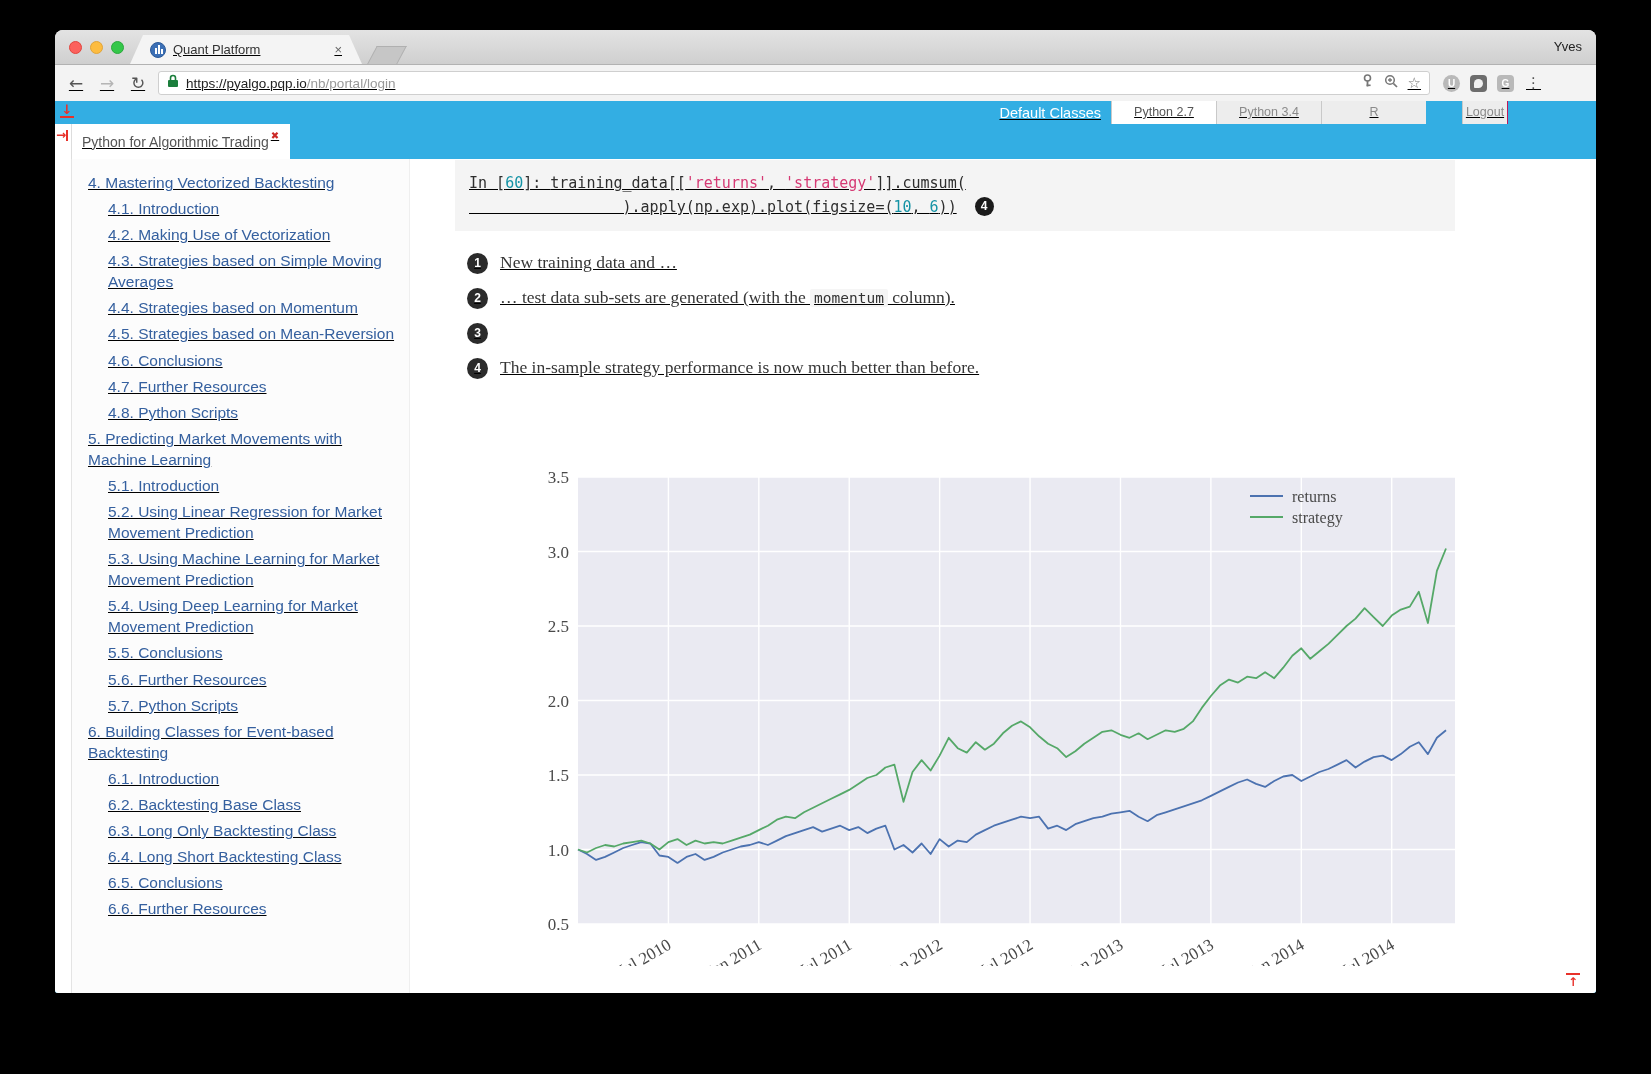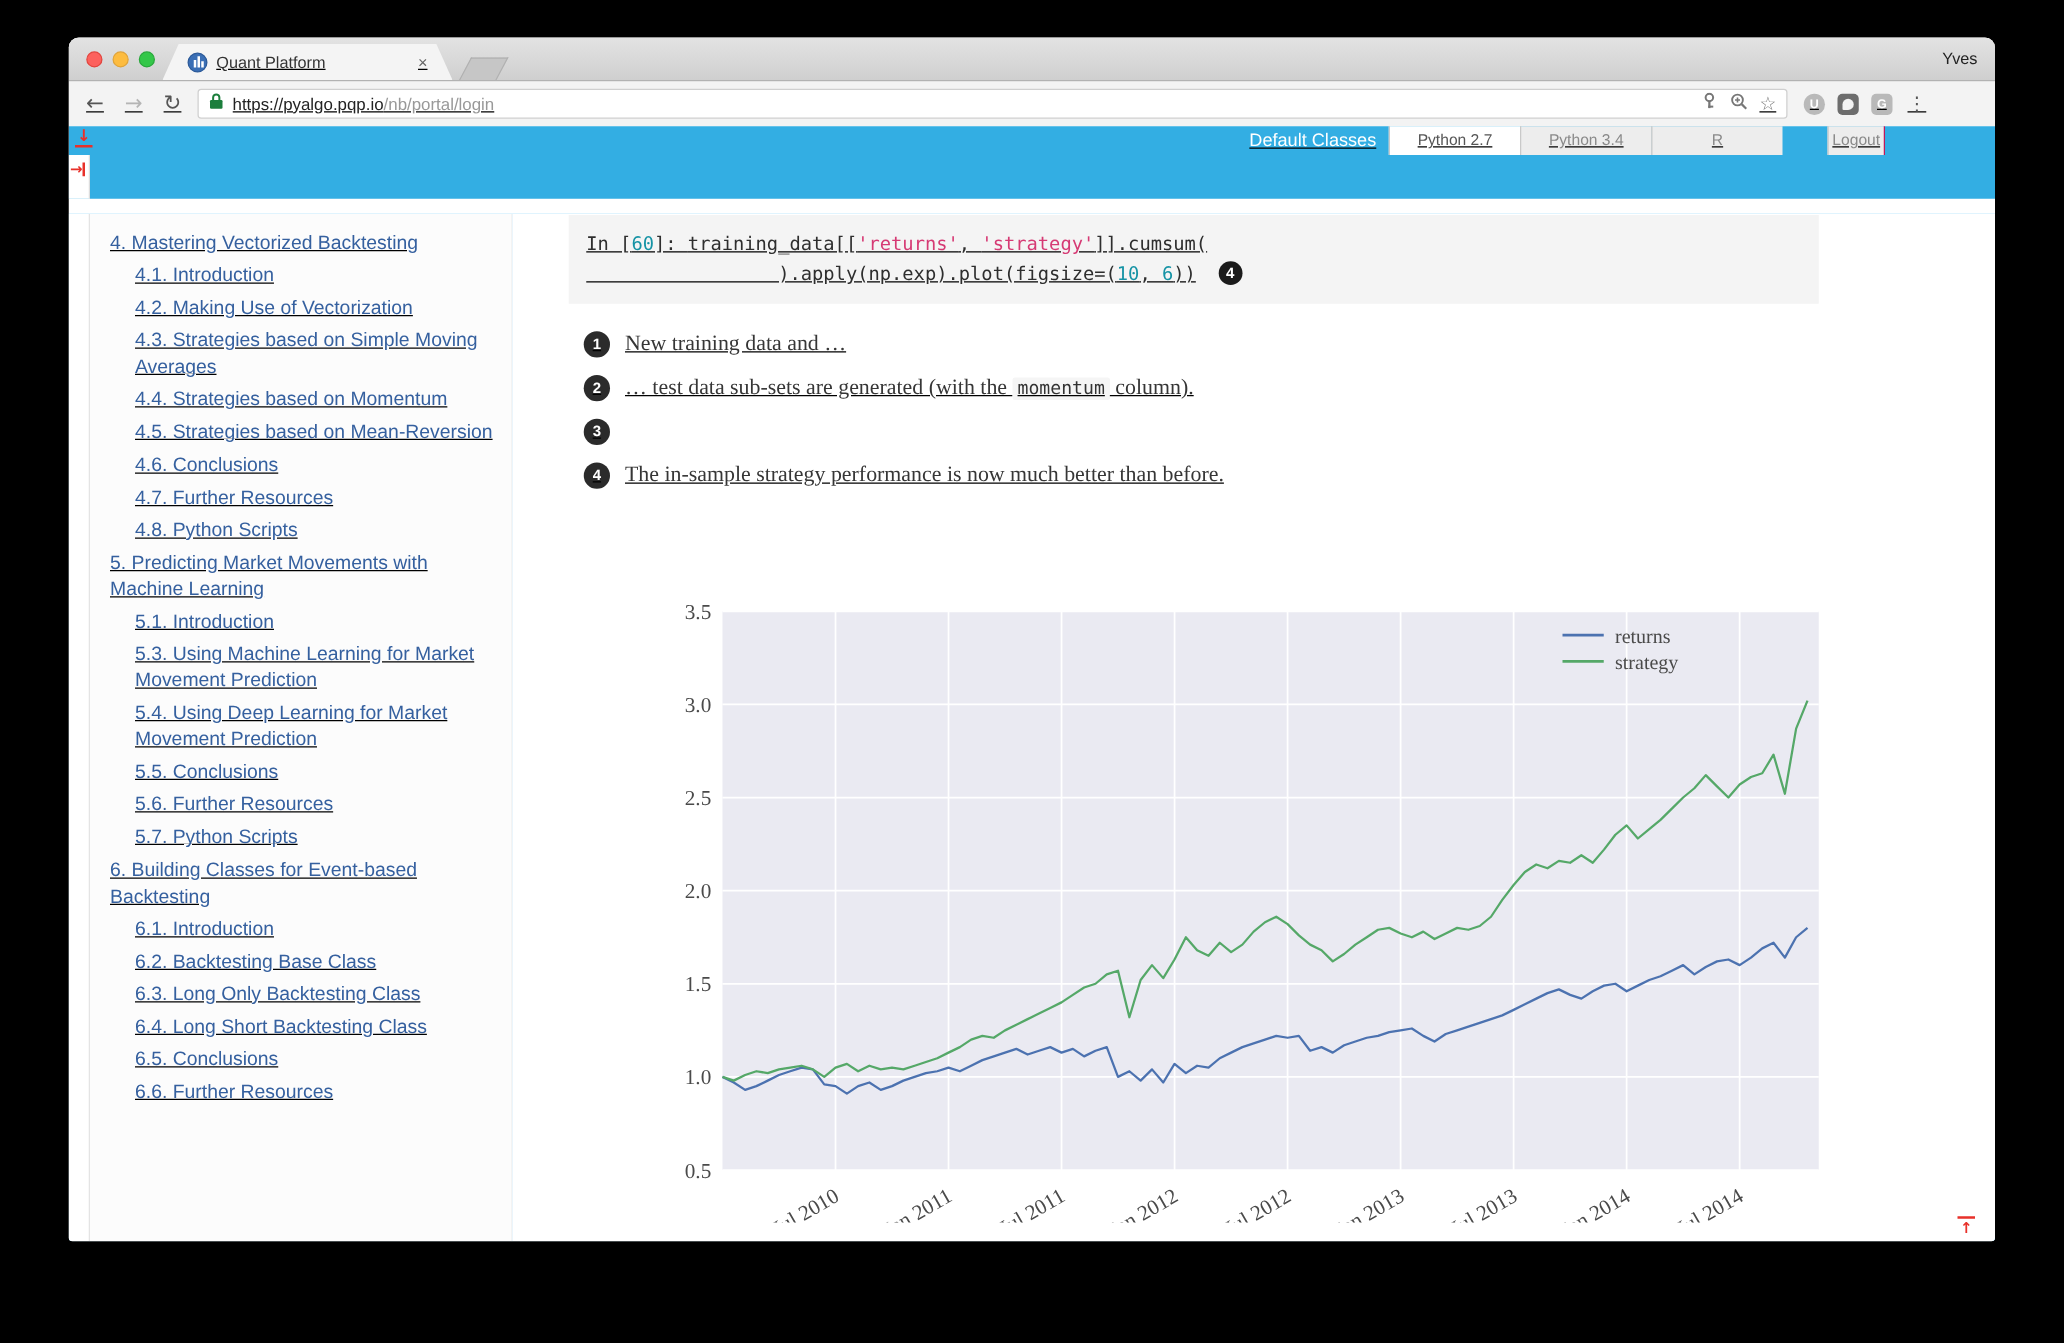--- a/index.html
+++ b/index.html
@@ -60,21 +60,21 @@
   
   .tabstrip{height:35px;background:#33aee3;display:flex;flex:none;}
   .strip-cell{width:17px;background:#fff;border-right:1px solid #ddd;position:relative;}
   .collapse-icon{position:absolute;left:1px;top:4px;color:#e8312a;font-weight:bold;display:flex;align-items:center;}
   .collapse-icon .arrow{font-family:"DejaVu Sans",sans-serif;font-size:12px;}
   .collapse-icon .bar{width:2px;height:11px;background:#e8312a;}
   .nbtab{width:218px;background:#fff;display:flex;align-items:center;padding:0 10px;}
   .nbtab-title{font-size:14px;color:#555;}
   .nbtab-close{color:#cc2a27;font-size:10px;font-weight:bold;position:relative;top:-6px;margin-left:2px;font-family:"DejaVu Sans",sans-serif;}
   
-  .content{flex:1;display:flex;overflow:hidden;position:relative;background:#7dd3fc;margin-top:12px;}
+  .content{flex:1;display:flex;overflow:hidden;position:relative;background:#0ea5e9;}
   .strip-col{width:17px;background:#fff;border-right:1px solid #e4e4e4;flex:none;}
   .sidebar{width:338px;background:#fcfcfc;border-right:1px solid #efefef;flex:none;overflow:hidden;padding:13px 6px 0 16px;}
   .toc{list-style:none;margin:0;padding:0;}
   .toc li{color:#35609f;font-size:15.5px;line-height:1.36;margin-bottom:5px;cursor:pointer;}
   .toc li.lvl2{padding-left:20px;}
   .main{flex:1;background:#fff;position:relative;overflow:hidden;}
   
   .code-cell{margin:1px 45px 0 45px;width:1000px;background:#f4f4f4;padding:11px 14px 12px 14px;}
   .code-line{font-family:"DejaVu Sans Mono","Liberation Mono",monospace;font-size:15px;line-height:24px;
     color:#2e2e2e;white-space:pre;}
@@ -178,37 +178,42 @@
     <div class="kright"></div>
   </div>
 
   <div class="tabstrip">
     <div class="strip-cell">
       <span class="collapse-icon">
         <span class="arrow">→</span>
           <span class="bar"></span>
       </span>
     </div>
+    <div class="nbtab">
+      <span class="nbtab-title">Python for Algorithmic Trading</span>
+      <span class="nbtab-close">✖</span>
+    </div>
   </div>
 
   <div class="content">
     <div class="strip-col"></div>
     <div class="sidebar">
       <ul class="toc" id="toc">
           <li class="lvl1">4. Mastering Vectorized Backtesting</li>
           <li class="lvl2">4.1. Introduction</li>
           <li class="lvl2">4.2. Making Use of Vectorization</li>
           <li class="lvl2">4.3. Strategies based on Simple Moving Averages</li>
           <li class="lvl2">4.4. Strategies based on Momentum</li>
           <li class="lvl2">4.5. Strategies based on Mean-Reversion</li>
           <li class="lvl2">4.6. Conclusions</li>
           <li class="lvl2">4.7. Further Resources</li>
           <li class="lvl2">4.8. Python Scripts</li>
           <li class="lvl1">5. Predicting Market Movements with Machine Learning</li>
           <li class="lvl2">5.1. Introduction</li>
+          <li class="lvl2">5.2. Using Linear Regression for Market Movement Prediction</li>
           <li class="lvl2">5.3. Using Machine Learning for Market Movement Prediction</li>
           <li class="lvl2">5.4. Using Deep Learning for Market Movement Prediction</li>
           <li class="lvl2">5.5. Conclusions</li>
           <li class="lvl2">5.6. Further Resources</li>
           <li class="lvl2">5.7. Python Scripts</li>
           <li class="lvl1">6. Building Classes for Event-based Backtesting</li>
           <li class="lvl2">6.1. Introduction</li>
           <li class="lvl2">6.2. Backtesting Base Class</li>
           <li class="lvl2">6.3. Long Only Backtesting Class</li>
           <li class="lvl2">6.4. Long Short Backtesting Class</li>

